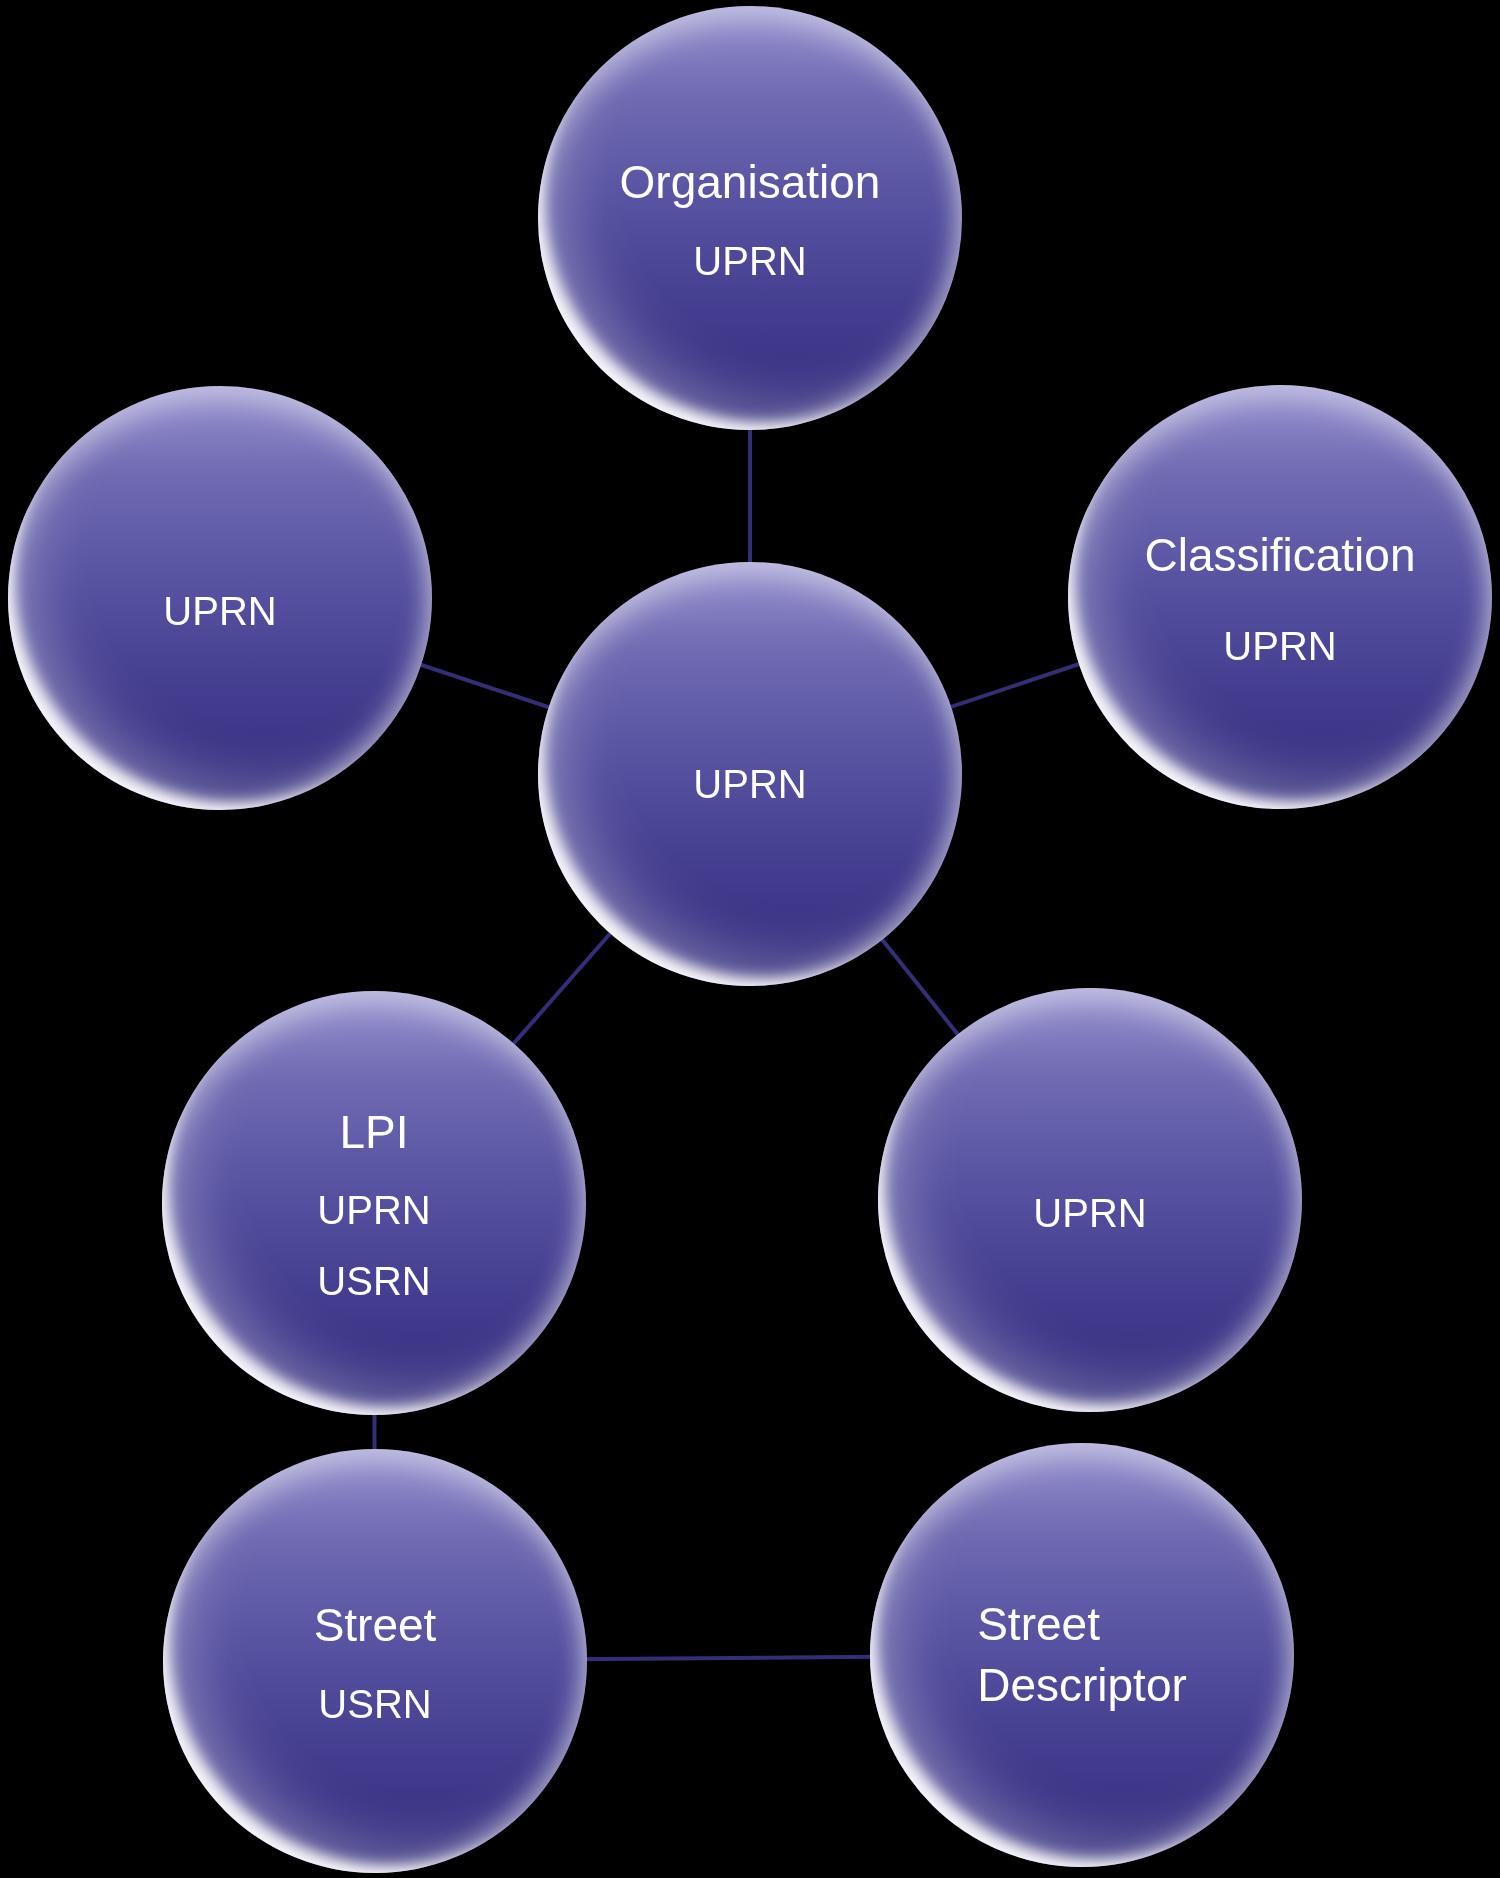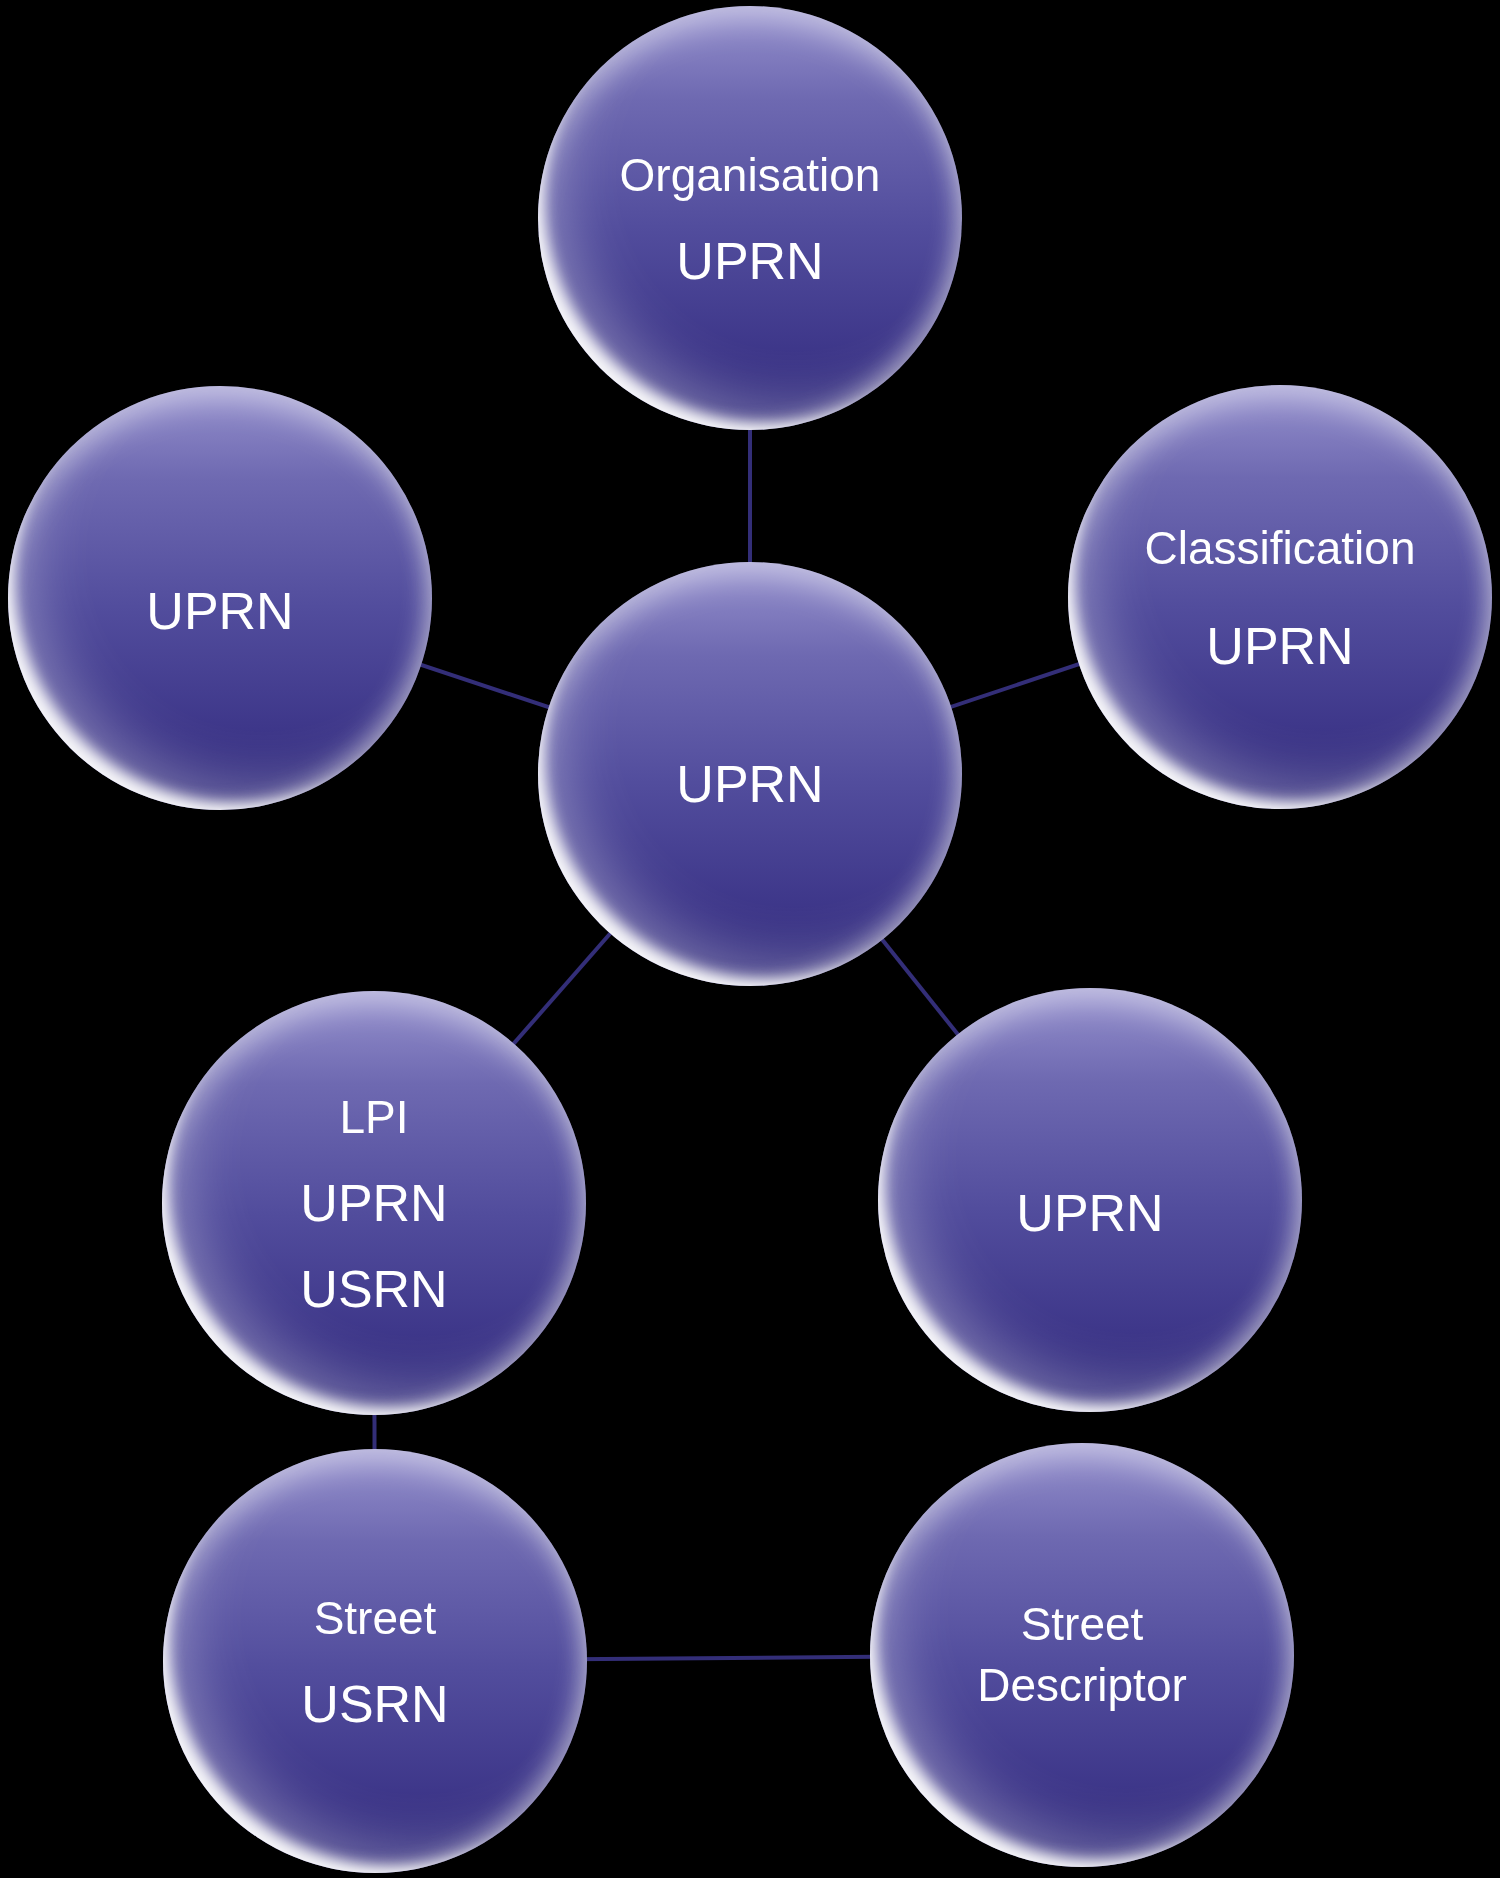--- a/index.html
+++ b/index.html
@@ -28,21 +28,21 @@
   }
   .node {
     position: absolute;
     width: 424px;
     height: 424px;
     border-radius: 50%;
     display: flex;
     flex-direction: column;
     align-items: center;
     justify-content: center;
-    text-align: center;
+    text-align: left;
     color: var(--text, #ffffff);
     background: linear-gradient(180deg,
       var(--node-top, #9590cd) 0%,
       var(--node-upper, #6e69b1) 22%,
       var(--node-mid, #524d9d) 52%,
       var(--node-lower, #3d3689) 82%,
       var(--node-bottom, #332d7c) 100%);
     box-shadow:
       inset 0 26px 32px -14px rgba(255,255,255,0.50),
       inset 20px -20px 14px -14px rgba(255,255,255,0.92),
@@ -50,21 +50,21 @@
       inset -18px -12px 24px -14px rgba(255,255,255,0.55),
       inset 0 -10px 22px -8px rgba(20,12,70,0.45);
   }
   .node .title {
     font-size: 46px;
     line-height: 1.32;
     white-space: pre-line;
     font-weight: 400;
   }
   .node .sub {
-    font-size: 52px;
+    font-size: 40px;
     margin-top: 26px;
     font-weight: 400;
   }
   .node.blpu .title {
     font-size: 62px;
     font-weight: 700;
     letter-spacing: 2px;
   }
   .node.blpu .sub { margin-top: 20px; }
 

